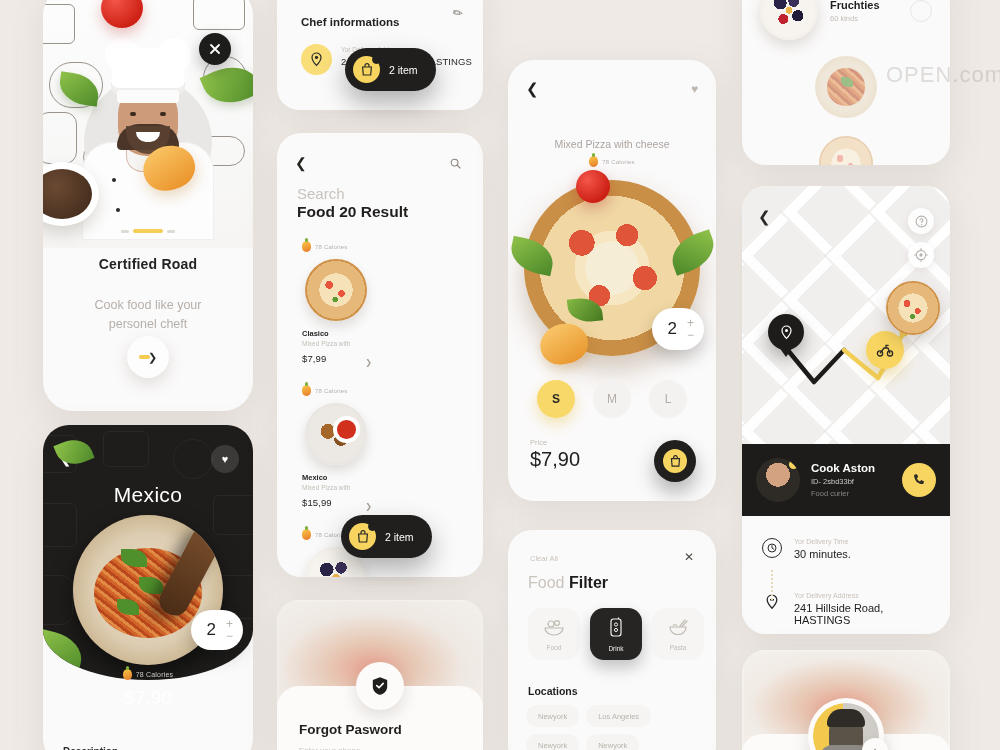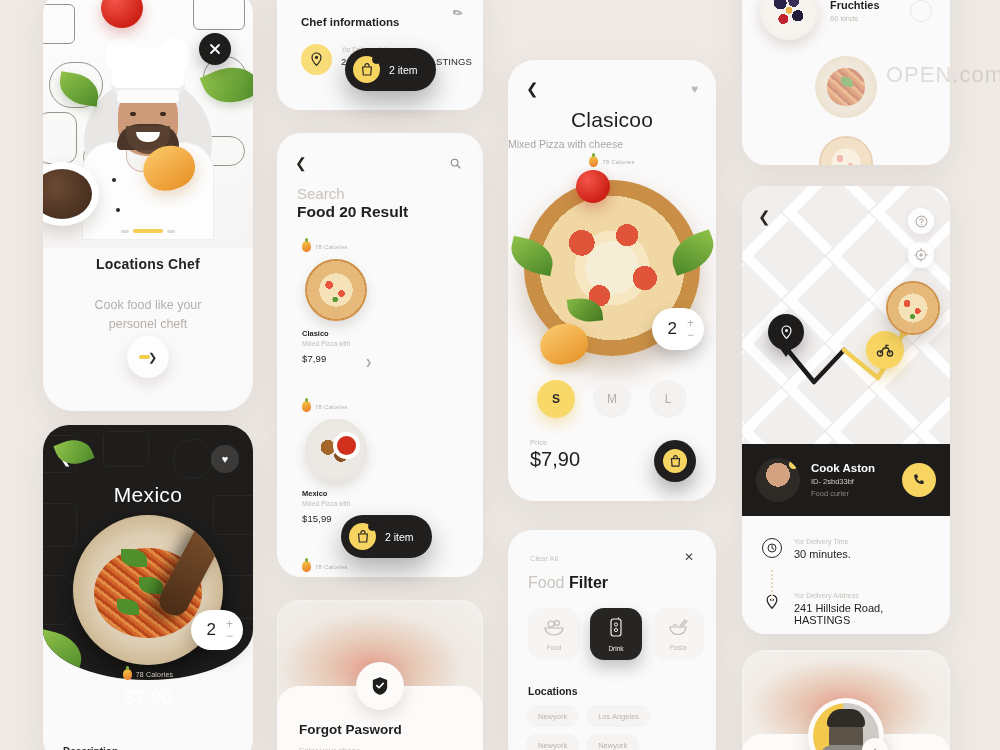--- a/index.html
+++ b/index.html
@@ -149,21 +149,21 @@
     background:#201f1e; border-radius:50%; border:1.5px solid #201f1e; }
   .item-pill .lbl { color:#fff; font-size:10.5px; }
 
   
   #c-search { left:277px; top:133px; width:206px; height:444px; border-radius:24px; }
   .s-back { position:absolute; left:18px; top:22px; font-size:14px; color:#26241f; }
   .s-search-ic { position:absolute; right:16px; top:18px; width:24px;height:24px; border-radius:50%;
     background:#fafafa; display:flex; align-items:center; justify-content:center; color:#8a847e; font-size:10px; }
   .s-kicker { position:absolute; left:20px; top:52px; font-size:15px; color:#c9c3bd; }
   .s-title { position:absolute; left:20px; top:70px; font-size:15.5px; font-weight:bold; color:#201f1e; }
-  .s-grid { position:absolute; left:16px; top:100px; right:16px; display:flex; flex-wrap:wrap; gap:20px; }
+  .s-grid { position:absolute; left:16px; top:100px; right:16px; display:flex; flex-wrap:wrap; gap:4px; }
   .s-item { width:86px; background:#fafafa; border-radius:13px; padding:8px 9px 9px; position:relative; }
   .s-item-img { width:62px;height:62px; margin:7px auto 8px; border-radius:50%;
     box-shadow:0 6px 12px rgba(90,70,50,.16); position:relative; overflow:hidden; }
   .s-name { font-size:7.5px; font-weight:bold; color:#262524; }
   .s-sub { font-size:6.5px; color:#c3bdb7; margin-top:2px; }
   .s-price { font-size:9.5px; color:#222; margin-top:6px; letter-spacing:.1px; }
   .s-chev { position:absolute; right:7px; bottom:6px; font-size:8px; color:#a8a29c; }
 
   
   .art-pizza { background: radial-gradient(circle at 50% 50%, #f6e2b8 0 38%, #e6b97a 38% 66%, #cf9248 66% 100%); }
@@ -191,21 +191,21 @@
     background: repeating-linear-gradient(42deg,#cf6527 0 3px,#de8a45 3px 6px,#b5491d 6px 9px); }
   .art-pasta:before { content:""; position:absolute; left:42%; top:34%; width:20%;height:16%;
     background:#4f8f2c; border-radius:0 60% 0 60%; z-index:2; }
 
   
   #c-detail { left:508px; top:60px; width:208px; height:441px; border-radius:26px; }
   .d-back { position:absolute; left:18px; top:20px; font-size:15px; color:#23211f; }
   .d-heart { position:absolute; right:18px; top:22px; font-size:12px; color:#bdb7b1; }
   .d-title { position:absolute; left:0; right:0; top:48px; text-align:center; font-size:21px;
     color:#1f1e1d; letter-spacing:.2px; }
-  .d-sub { position:absolute; left:0; right:0; top:78px; text-align:left; font-size:10.5px; color:#aba5a0; }
+  .d-sub { position:absolute; left:0; right:0; top:78px; text-align:center; font-size:10.5px; color:#aba5a0; }
   .d-cal { position:absolute; left:0; right:0; top:96px; display:flex; justify-content:center; }
   .d-pizza-wrap { position:absolute; left:50%; transform:translateX(-50%); top:120px;
     width:176px; height:176px; }
   .d-pizza { position:absolute; inset:0; border-radius:50%;
     background: radial-gradient(circle at 50% 50%, #f7e6c2 0 30%, #f0d7a4 30% 58%, #c98f46 58% 72%, #b07a35 72% 100%);
     box-shadow:0 14px 28px rgba(120,80,40,.3); overflow:hidden; }
   .d-pizza:after { content:""; position:absolute; inset:14%; border-radius:50%;
     background: radial-gradient(circle at 26% 30%, #e0553a 0 10%, transparent 10%),
                 radial-gradient(circle at 62% 24%, #e0553a 0 9%, transparent 9%),
                 radial-gradient(circle at 76% 58%, #e0553a 0 10%, transparent 10%),
@@ -404,21 +404,21 @@
         </svg>
     </div>
 
     <div class="dots-row">
       <div class="dot-s"></div>
       <div class="dot-active"></div>
       <div class="dot-s"></div>
     </div>
 
     <div class="chef-txt">
-      <div class="chef-title">Locations Chef</div>
+      <div class="chef-title">Certified Road</div>
       <div class="chef-sub" style="white-space:pre-line;">Cook food like your
 personel cheft</div>
     </div>
 
     <div class="chef-next">
       <div class="bar"></div>
         <div class="chev">❯</div>
     </div>
   </div>
 
@@ -540,21 +540,20 @@
           <path d="M1.6 4h8.8l-.7 8H2.3z" fill="none" stroke="#2a2927" stroke-width="1.2"></path>
           <path d="M4 4V2.6A2 2 0 0 1 8 2.6V4" fill="none" stroke="#2a2927" stroke-width="1.2"></path>
         </svg>
     </div>
     <div class="lbl">2 item</div>
   </div>
 
   <div class="card" id="c-detail">
     <div class="d-back">❮</div>
     <div class="d-heart">♥</div>
-    <div class="d-title">Clasicoo</div>
     <div class="d-sub">Mixed Pizza with cheese</div>
     <div class="d-cal">
       <div class="cal-row">
           <div class="cal-dot"></div>
         <span class="cal-text">78 Calories</span>
       </div>
     </div>
 
     <div class="d-pizza-wrap">
       <div class="d-pizza"></div>

